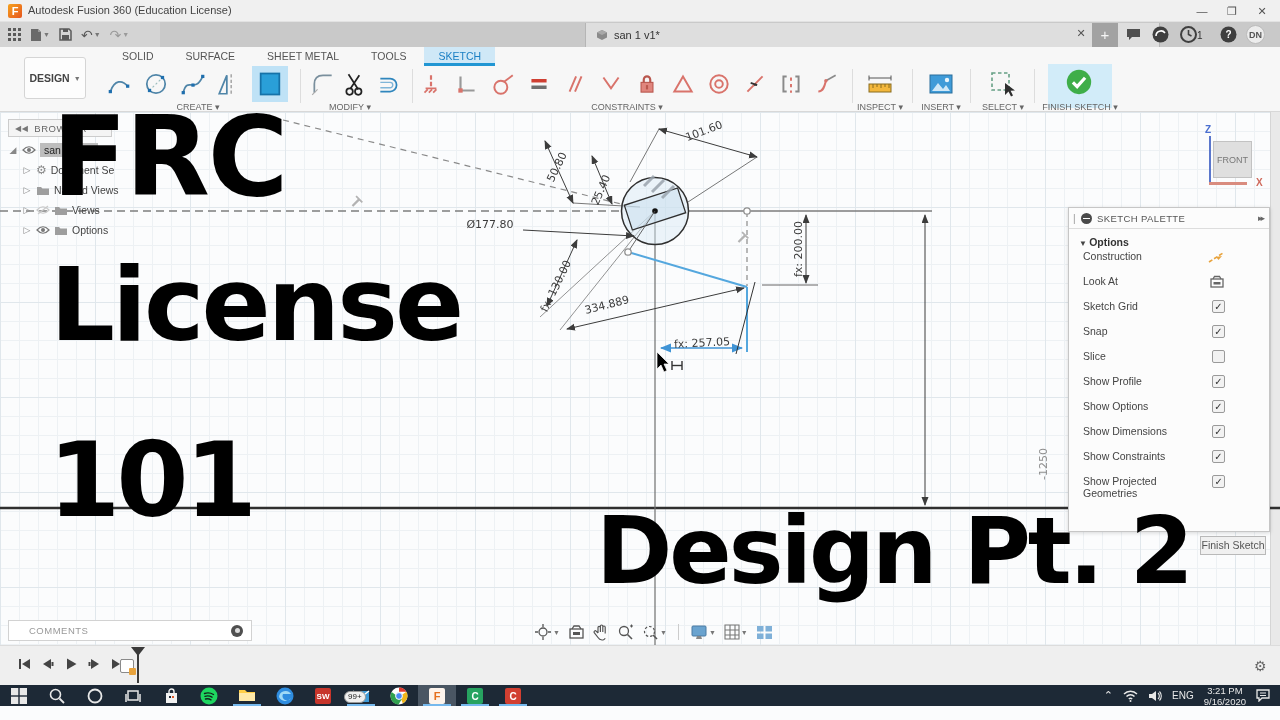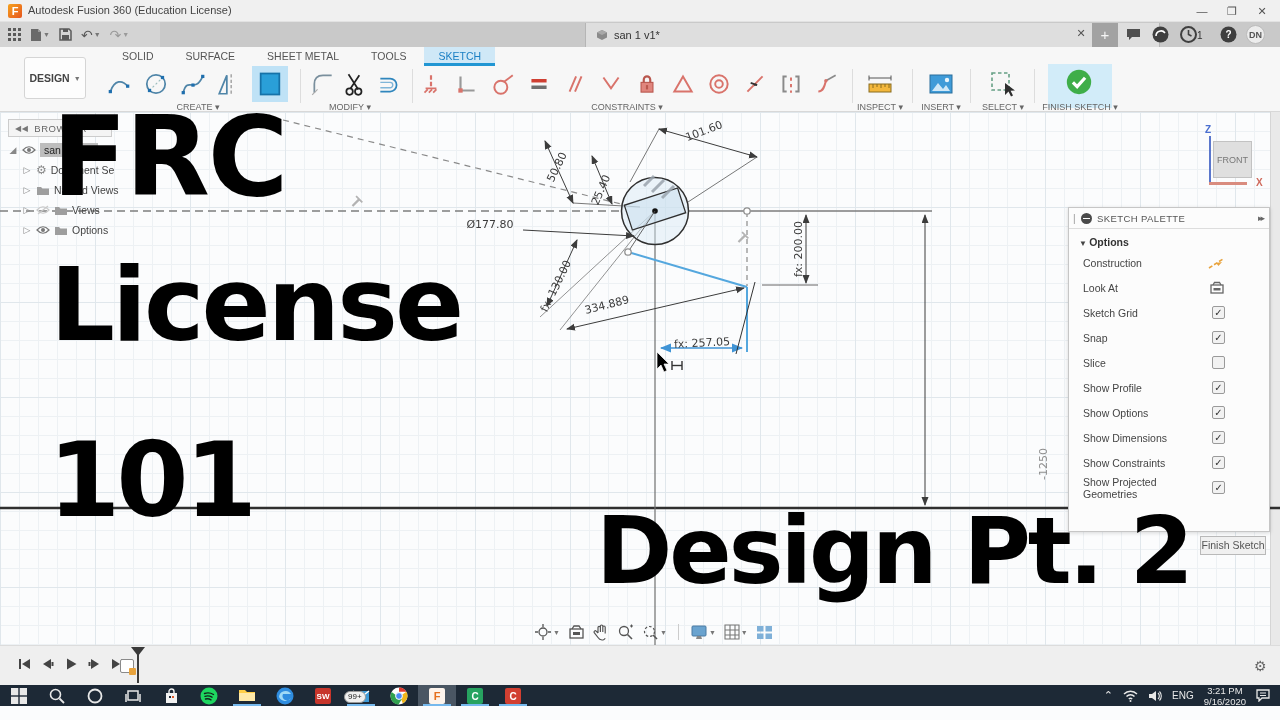--- a/index.html
+++ b/index.html
@@ -70,21 +70,21 @@
 
   
   #palette { left:1068px; top:207px; width:202px; height:325px; background:#fcfcfc; border:1px solid #c6c6c6; box-shadow:0 1px 4px rgba(0,0,0,.15); }
   #palette-hdr { height:21px; border-bottom:1px solid #ddd; display:flex; align-items:center; gap:5px; padding:0 6px 0 4px; font-size:9.5px; color:#555; letter-spacing:.4px; }
   #palette-hdr .grip { color:#999; font-size:10px; }
   #palette-hdr .pin { margin-left:auto; color:#666; font-size:9px; letter-spacing:-2px; }
   .pcircle { width:11px; height:11px; border-radius:50%; background:#4a4a4a; position:relative; }
   .pcircle::after { content:""; position:absolute; left:2px; top:5px; width:7px; height:1.5px; background:#fff; }
   #opt-hdr { font-size:10.5px; font-weight:bold; color:#333; padding:7px 0 2px 10px; }
   #opt-hdr::before { content:"▼ "; font-size:8px; color:#444; }
-  .prow { height:25px; display:flex; align-items:center; justify-content:space-between; padding:0 44px 0 14px; font-size:10.5px; color:#444; }
+  .prow { height:25px; display:flex; align-items:flex-start; justify-content:space-between; padding:0 44px 0 14px; font-size:10.5px; color:#444; }
   .cb { width:13px; height:13px; border:1px solid #9a9a9a; border-radius:2px; background:#f2f2f2; font-size:10px; line-height:12px; text-align:center; color:#333; }
   #finish-sketch-btn { left:1200px; top:536px; width:66px; height:19px; background:#f0f0f0; border:1px solid #b9b9b9; font-size:10.5px; color:#555; text-align:center; line-height:17px; }
 
   
   #comments { left:8px; top:620px; width:244px; height:21px; background:#fff; border:1px solid #d2d2d2; display:flex; align-items:center; font-size:9.5px; color:#999; padding-left:20px; letter-spacing:.5px; }
   #comments .ccirc { margin-left:auto; margin-right:8px; width:12px; height:12px; border-radius:50%; background:#4f4f4f; position:relative; }
   #comments .ccirc::after { content:""; position:absolute; left:3.5px; top:3.5px; width:5px; height:5px; border-radius:50%; background:#ddd; }
   #navbar { left:534px; top:621px; height:22px; display:flex; align-items:center; gap:8px; }
   .nicon { display:flex; align-items:center; color:#555; }
   .nsep { width:1px; height:16px; background:#ccc; margin:0 3px; }
@@ -582,20 +582,24 @@
           <span class="cb">✓</span>
         </div>
         <div class="prow">
           <span>Show Projected Geometries</span>
           <span class="cb">✓</span>
         </div>
       </div>
   </div>
   <div class="abs z2" id="finish-sketch-btn">Finish Sketch</div>
 
+  <div class="abs z2" id="comments">
+    <span>COMMENTS</span>
+    <span class="ccirc"></span>
+  </div>
 
   <div class="abs z2" id="navbar">
     <span class="nicon">
       <svg class="ic" width="18" height="18" viewBox="0 0 18 18">
           <circle cx="9" cy="9" r="4" fill="none" stroke="#555" stroke-width="1.3"></circle>
           <path d="M9 1v3 M9 14v3 M1 9h3 M14 9h3" stroke="#555" stroke-width="1.3"></path>
         </svg>
         <span class="caret">▼</span>
     </span>
     <span class="nicon">

